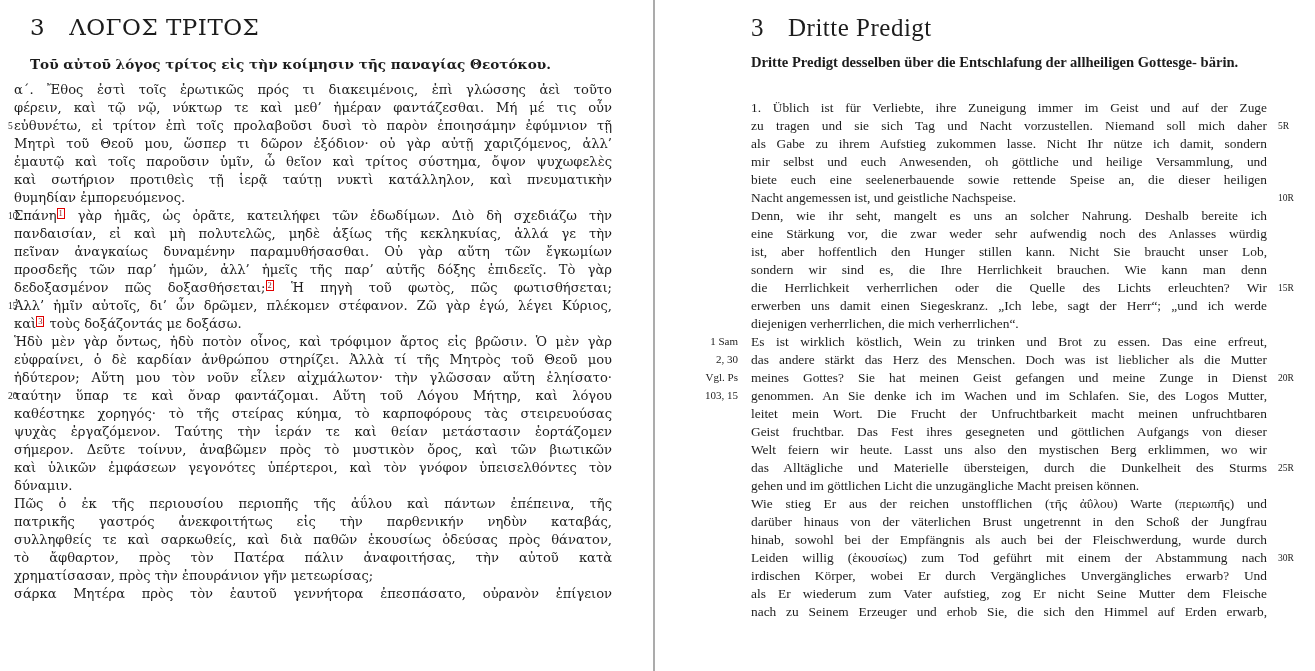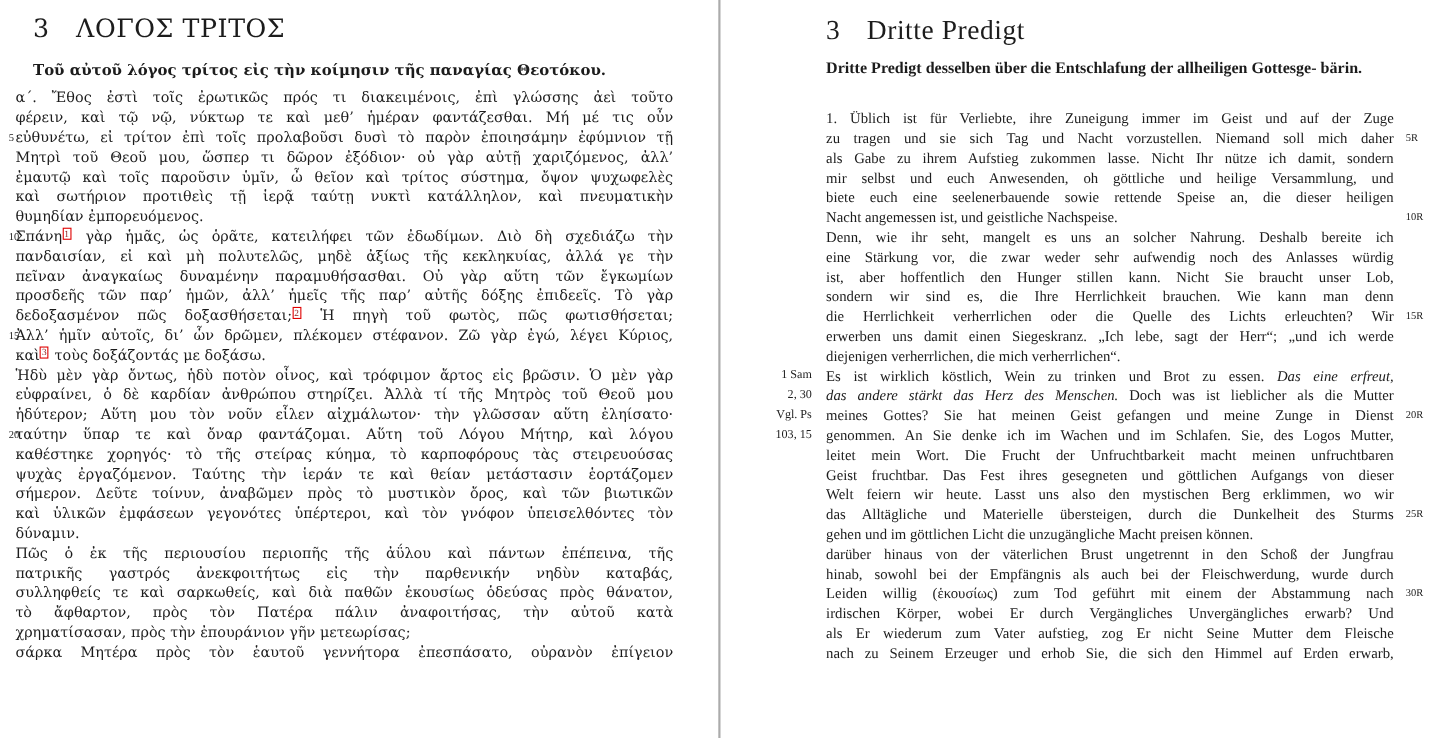--- a/index.html
+++ b/index.html
@@ -35,21 +35,21 @@
   .lnum{position:absolute;left:8px;top:0;font-size:9.5px;line-height:18px;color:#1c1c1c;
         font-family:"Liberation Serif",serif;}
   .rnum{position:absolute;left:624px;top:0;font-size:9.5px;line-height:18px;color:#1c1c1c;
         font-family:"Liberation Serif",serif;white-space:nowrap;}
   .mref{position:absolute;left:14px;top:12px;width:70px;text-align:right;font-size:11px;
         line-height:18px;color:#1c1c1c;white-space:nowrap;margin-top:41px;}
 
   .fn{display:inline-block;position:relative;top:-4px;font-size:8.5px;line-height:9px;
       color:#8b1a1a;border:1px solid #e00000;padding:0 1px;margin:0 1px 0 0;
       font-family:"Liberation Serif",serif;}
-  .it{font-style:italic;}
+  .it{}
 </style>
 </head>
 <body>
 
 <div class="page" id="pageL">
   <div class="sec-title">
     <span class="sec-num">3</span><span>ΛΟΓΟΣ ΤΡΙΤΟΣ</span>
   </div>
   <div class="subhead">Τοῦ αὐτοῦ λόγος τρίτος εἰς τὴν κοίμησιν τῆς παναγίας Θεοτόκου.</div>
   <div class="body-lines">
@@ -224,20 +224,23 @@
         <div class="ltext">Welt feiern wir heute.  Lasst uns also den mystischen Berg erklimmen, wo wir</div>
       </div>
       <div class="line j">
         <span class="rnum">25R</span>
         <div class="ltext">das Alltägliche und Materielle übersteigen, durch die Dunkelheit des Sturms</div>
       </div>
       <div class="line">
         <div class="ltext">gehen und im göttlichen Licht die unzugängliche Macht preisen können.</div>
       </div>
       <div class="line j">
+        <div class="ltext">Wie stieg Er aus der reichen unstofflichen (τῆς ἀΰλου) Warte (περιωπῆς) und</div>
+      </div>
+      <div class="line j">
         <div class="ltext">darüber hinaus von der väterlichen Brust ungetrennt in den Schoß der Jungfrau</div>
       </div>
       <div class="line j">
         <div class="ltext">hinab, sowohl bei der Empfängnis als auch bei der Fleischwerdung, wurde durch</div>
       </div>
       <div class="line j">
         <span class="rnum">30R</span>
         <div class="ltext">Leiden willig (ἑκουσίως) zum Tod geführt mit einem der Abstammung nach</div>
       </div>
       <div class="line j">

